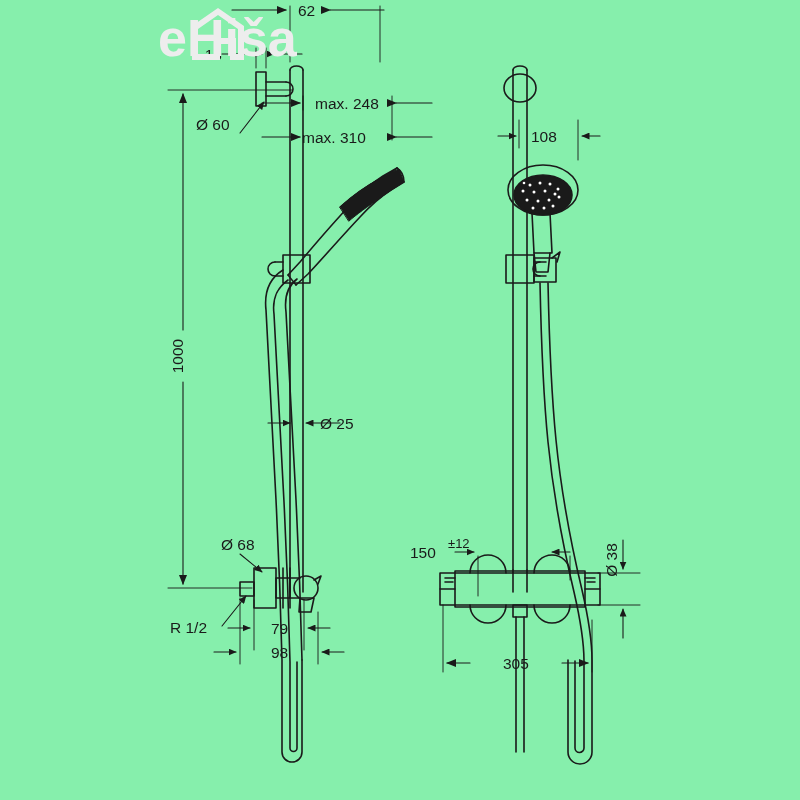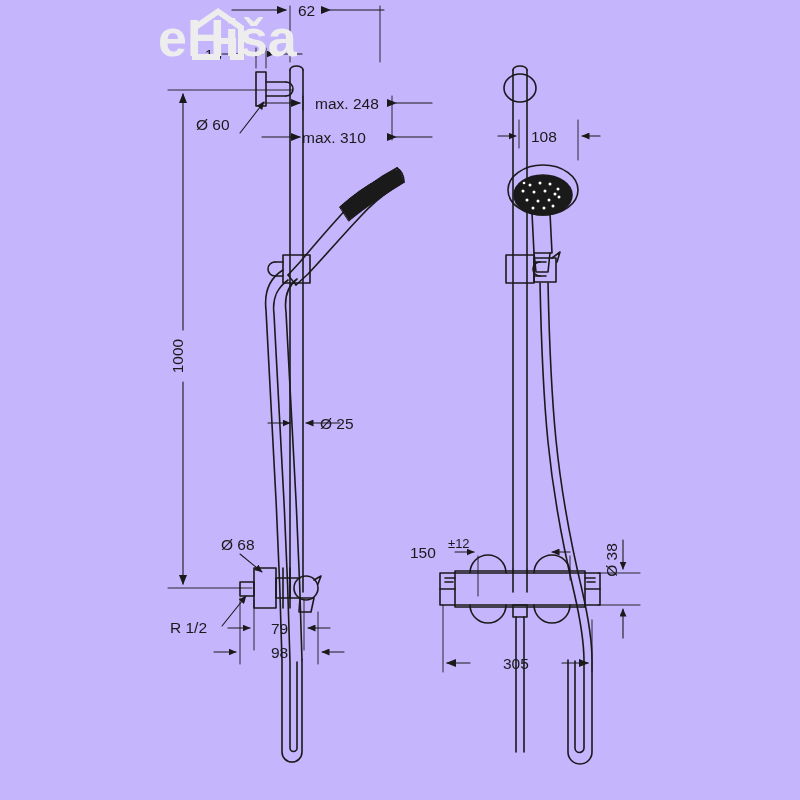--- a/index.html
+++ b/index.html
@@ -1,18 +1,18 @@
 <!DOCTYPE html>
 <html><head>
 <meta charset="utf-8">
 <style>
   html,body{margin:0;padding:0;background:#ffffff;}
   body{width:800px;height:800px;overflow:hidden;
        font-family:"Liberation Sans","DejaVu Sans",sans-serif;}
-  #stage{position:relative;width:800px;height:800px;background:#c4b5fd;}
+  #stage{position:relative;width:800px;height:800px;background:#86efac;}
   #stage svg{display:block;}
   .wm{position:absolute;left:158px;top:4px;width:150px;height:62px;
       pointer-events:none;user-select:none;}
 </style>
 </head>
 <body>
 
 <div id="stage">
 
   <div class="wm">

